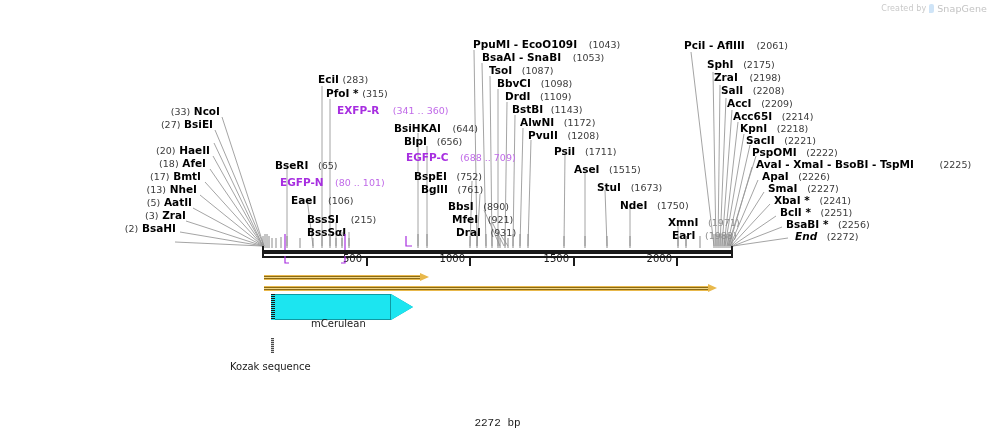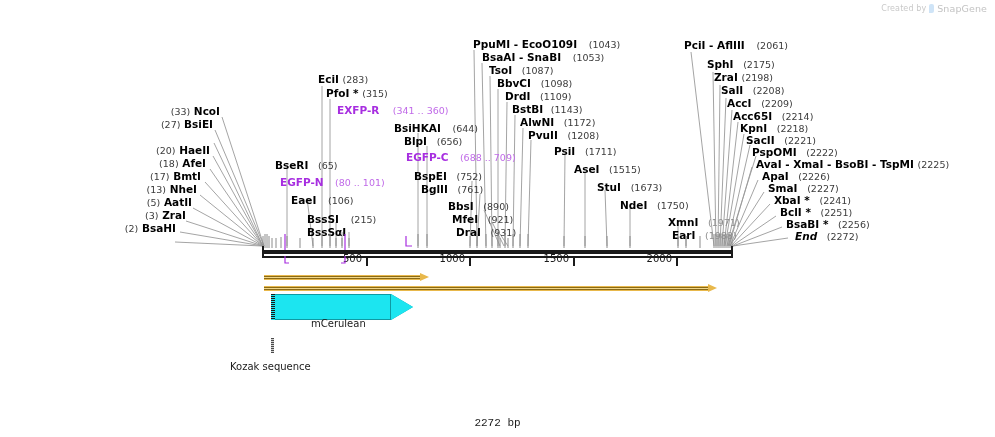--- a/index.html
+++ b/index.html
@@ -364,21 +364,21 @@
   <div class="lbl" style="left:684px;top:37px">
     <span class="name">PciI  -  AflIII</span>
     <span class="pos" style="margin-left:8px">(2061)</span>
   </div>
   <div class="lbl" style="left:707px;top:56px">
     <span class="name">SphI</span>
     <span class="pos" style="margin-left:6px">(2175)</span>
   </div>
   <div class="lbl" style="left:714px;top:69px">
     <span class="name">ZraI</span>
-    <span class="pos" style="margin-left:0">(2198)</span>
+    <span class="pos" style="margin-left:8px">(2198)</span>
   </div>
   <div class="lbl" style="left:721px;top:82px">
     <span class="name">SalI</span>
     <span class="pos" style="margin-left:6px">(2208)</span>
   </div>
   <div class="lbl" style="left:727px;top:95px">
     <span class="name">AccI</span>
     <span class="pos" style="margin-left:6px">(2209)</span>
   </div>
   <div class="lbl" style="left:733px;top:108px">
@@ -392,21 +392,21 @@
   <div class="lbl" style="left:746px;top:132px">
     <span class="name">SacII</span>
     <span class="pos" style="margin-left:6px">(2221)</span>
   </div>
   <div class="lbl" style="left:752px;top:144px">
     <span class="name">PspOMI</span>
     <span class="pos" style="margin-left:6px">(2222)</span>
   </div>
   <div class="lbl" style="left:756px;top:156px">
     <span class="name">AvaI  -  XmaI  -  BsoBI  -  TspMI</span>
-    <span class="pos" style="margin-left:0">(2225)</span>
+    <span class="pos" style="margin-left:22px">(2225)</span>
   </div>
   <div class="lbl" style="left:762px;top:168px">
     <span class="name">ApaI</span>
     <span class="pos" style="margin-left:6px">(2226)</span>
   </div>
   <div class="lbl" style="left:768px;top:180px">
     <span class="name">SmaI</span>
     <span class="pos" style="margin-left:6px">(2227)</span>
   </div>
   <div class="lbl" style="left:774px;top:192px">

